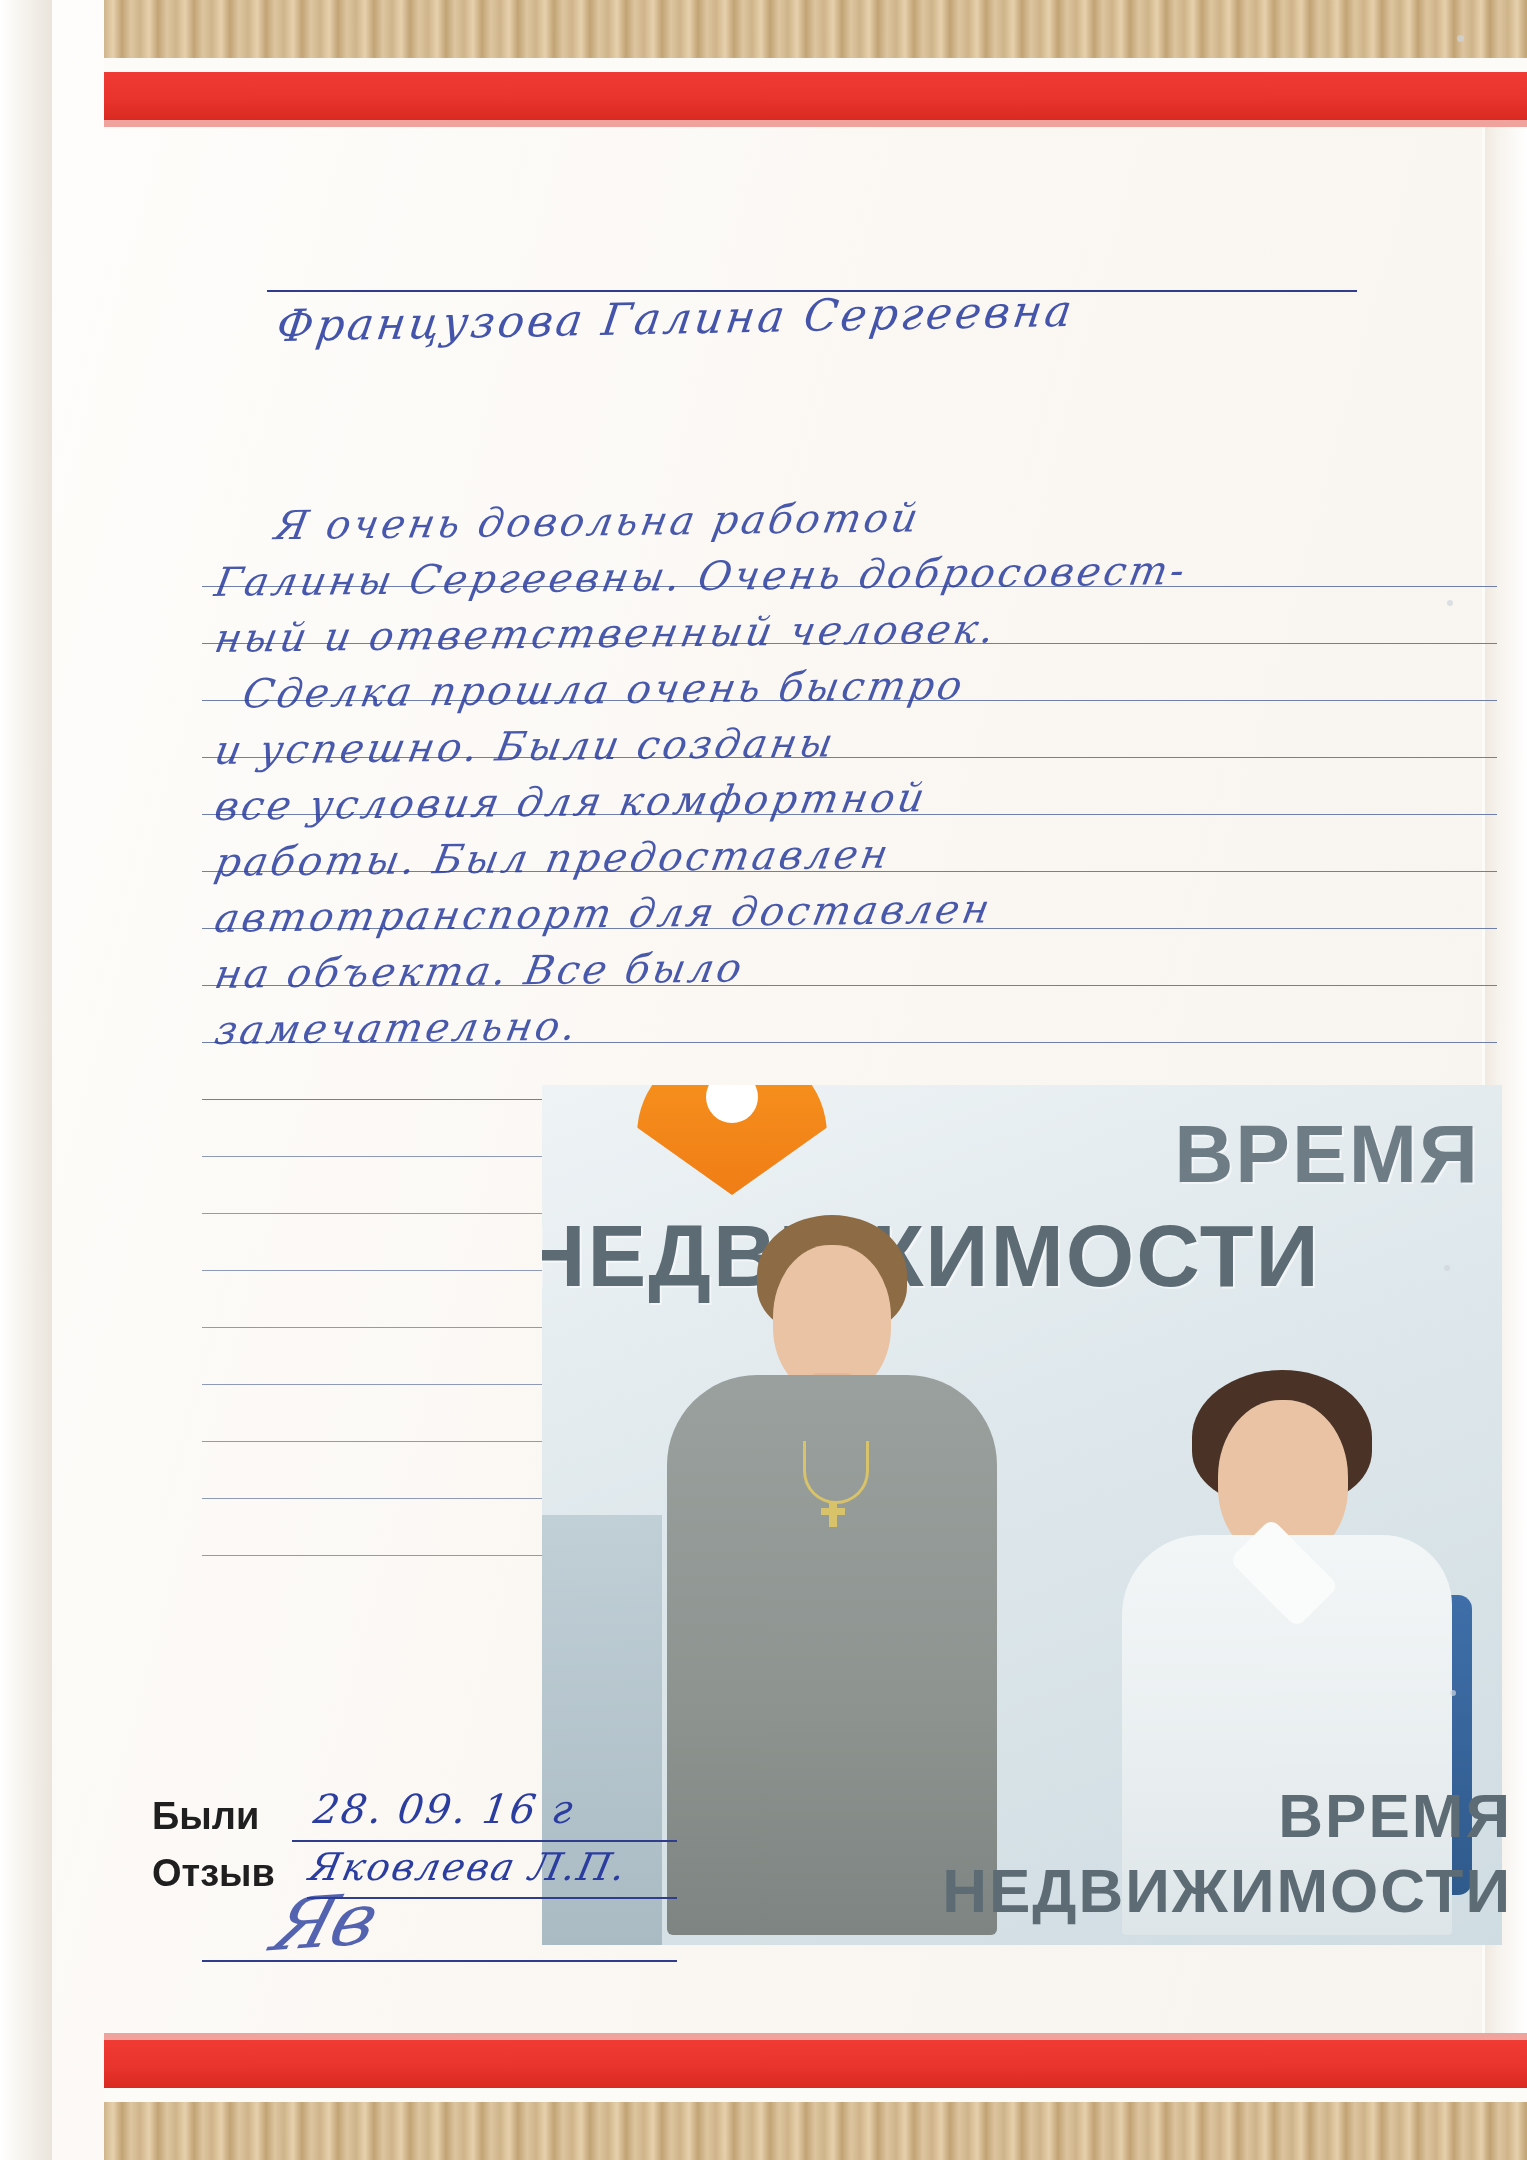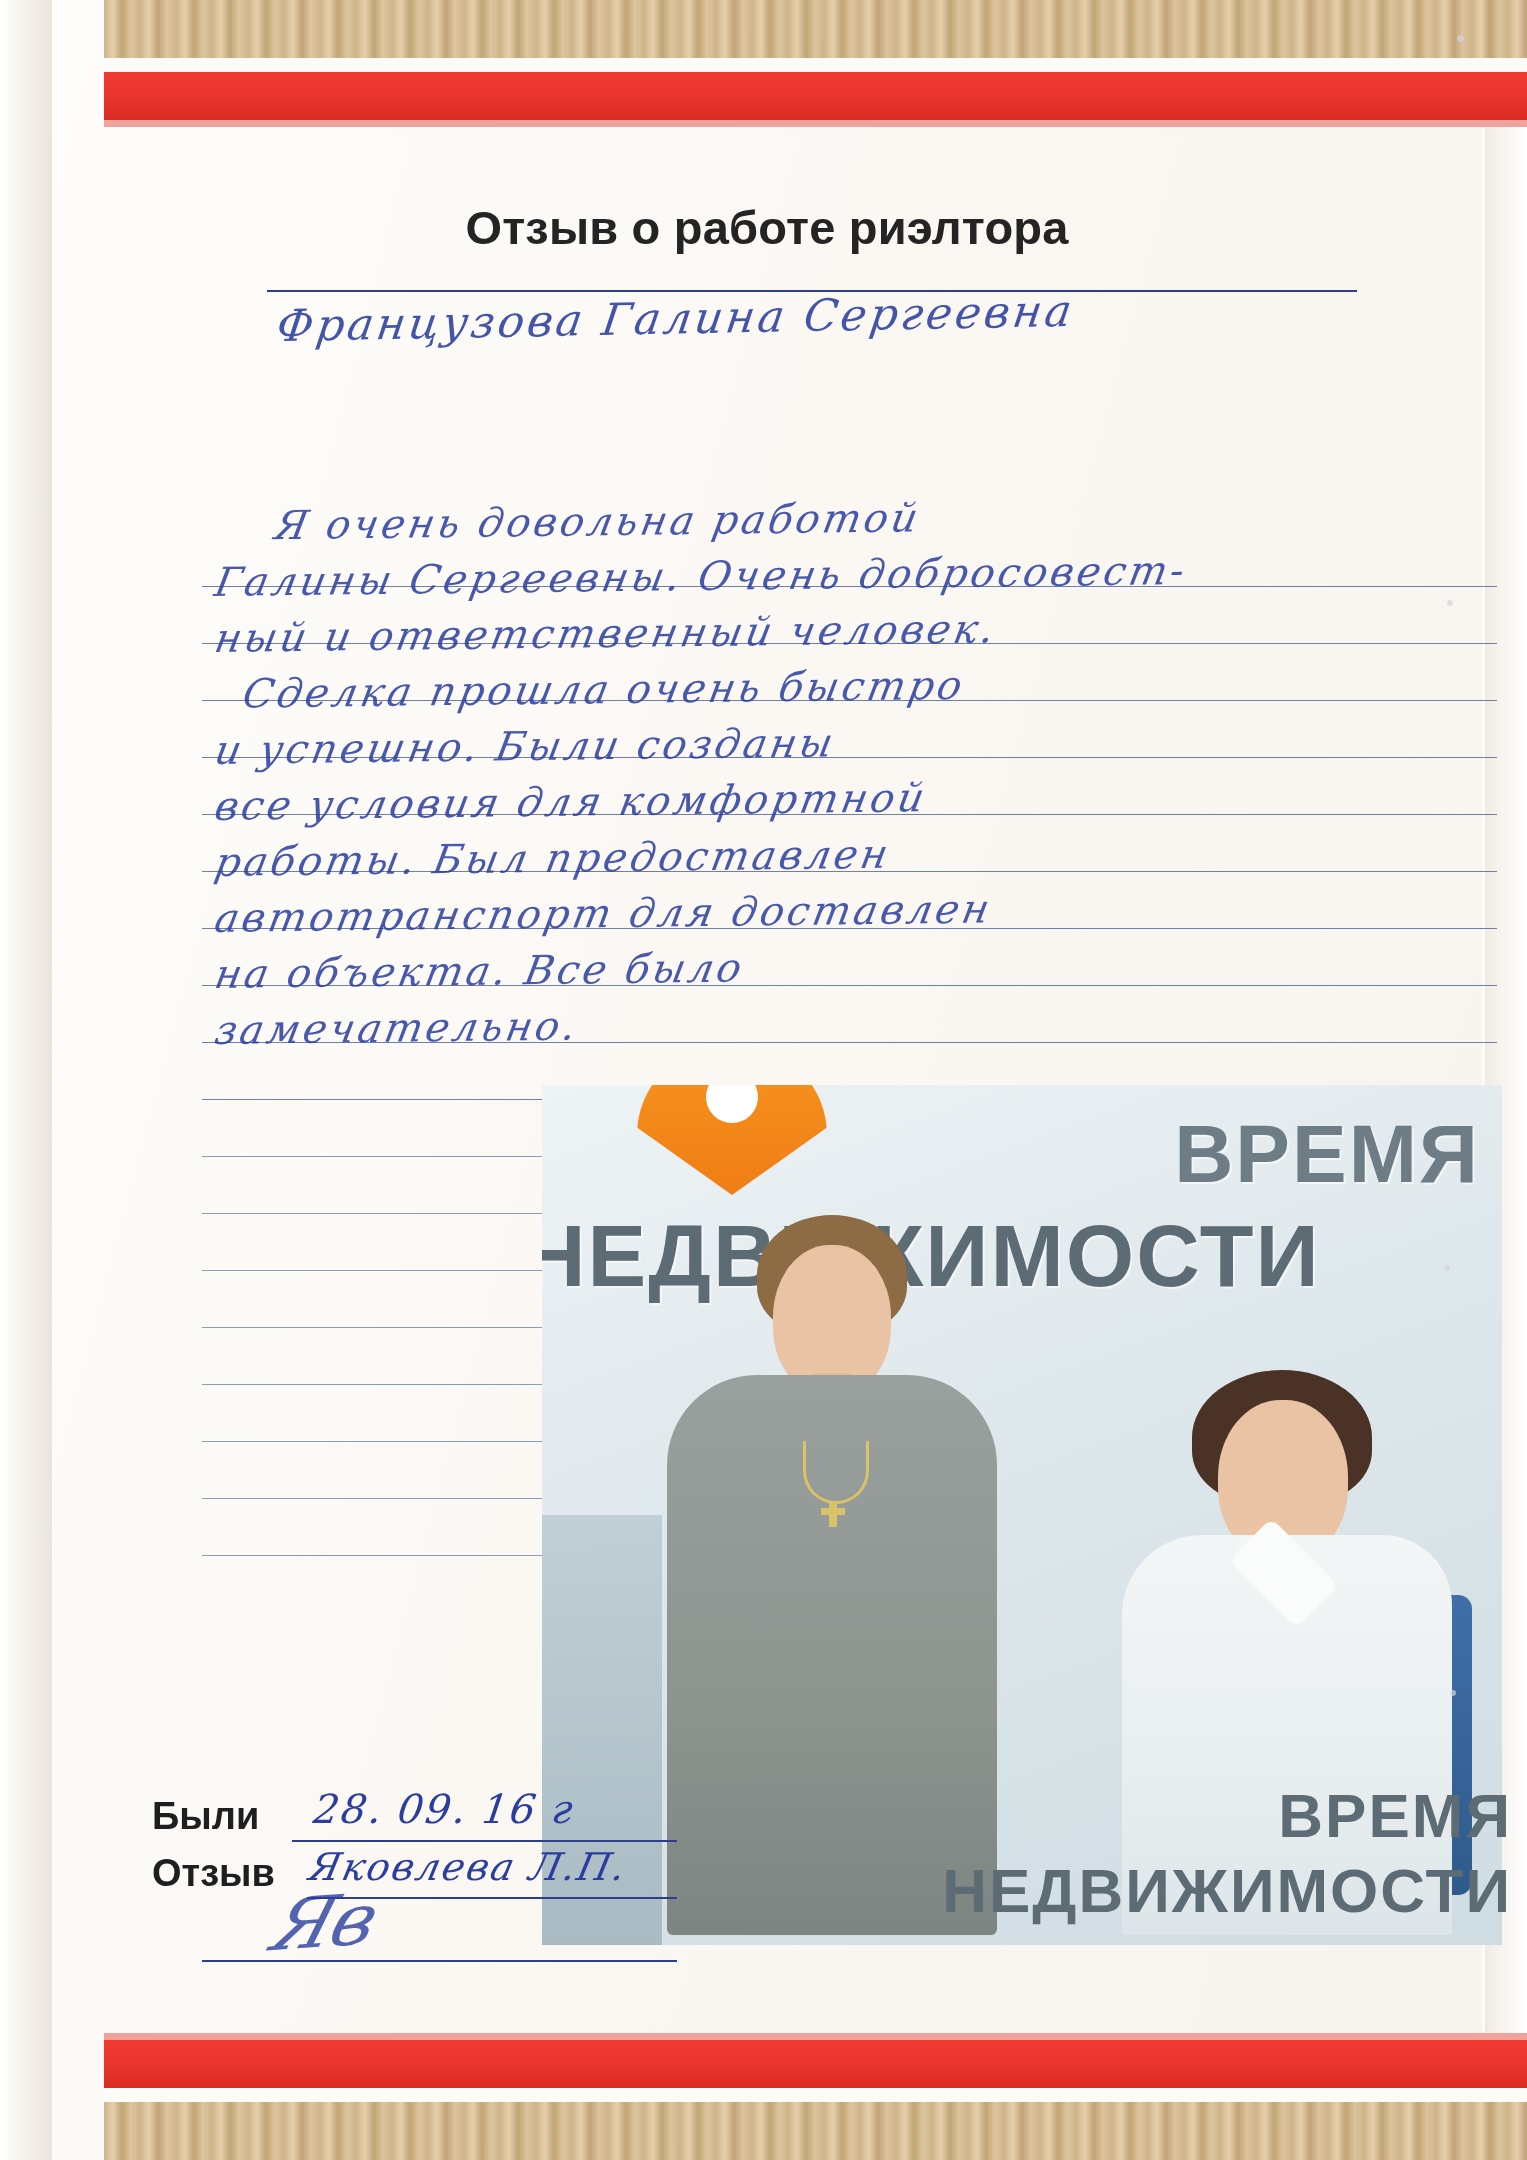--- a/index.html
+++ b/index.html
@@ -336,21 +336,20 @@
 
   <div class="paper">
 
     <div class="band top-band" style="top:0;">
       <div class="band-ornament"></div>
       <div class="band-white"></div>
       <div class="band-red"></div>
       <div class="band-thinline"></div>
     </div>
 
-    <div class="doc-title">Отзыв о работе риэлтора</div>
 
     <div class="name-line"></div>
     <div class="name-hand handwriting">Французова Галина Сергеевна</div>
 
     <div class="rules">
       <div class="rule"></div>
       <div class="rule"></div>
       <div class="rule"></div>
       <div class="rule"></div>
       <div class="rule"></div>

